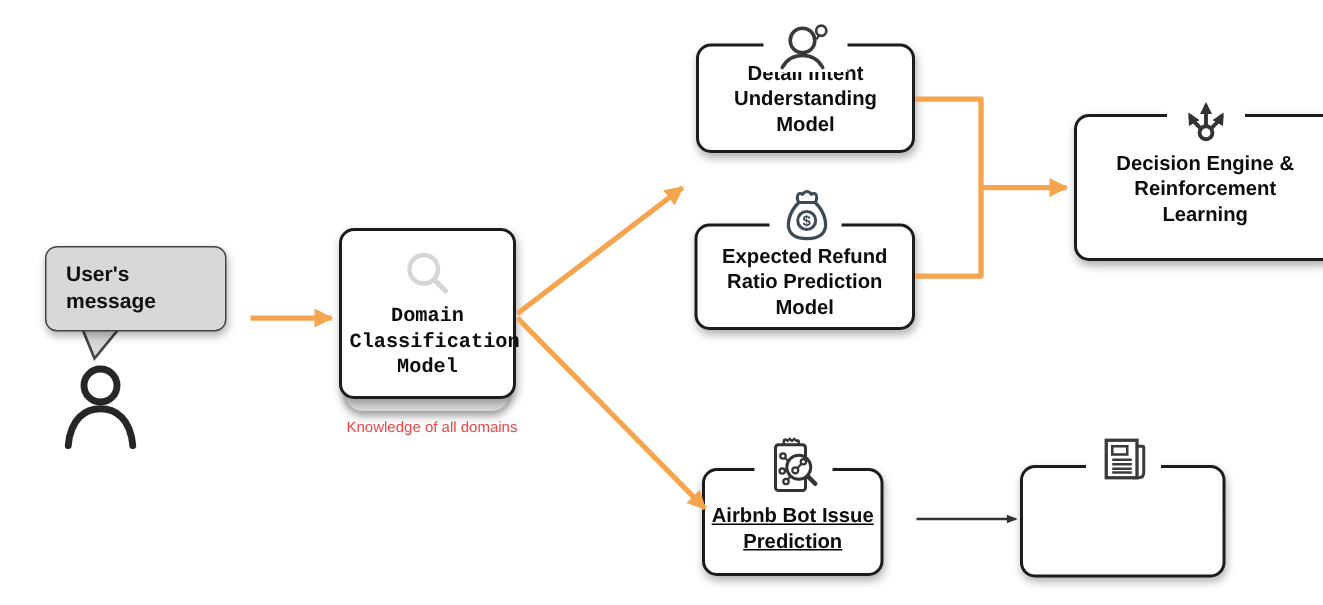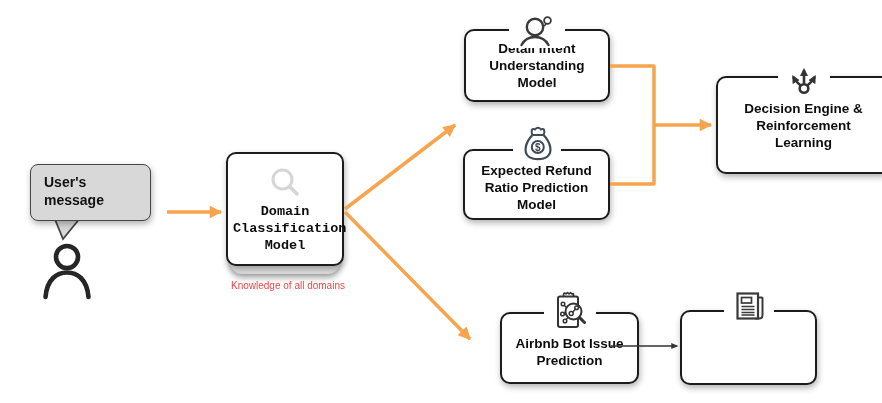--- a/index.html
+++ b/index.html
@@ -43,21 +43,21 @@
   #domain-note{
     position:absolute;left:231px;top:277px;width:118px;font-size:10px;line-height:17px;
     color:#ef4444;z-index:2;
   }
   #detail-box{left:464px;top:29px;width:146px;height:73px;}
   #detail-box .label{width:132px;}
   #refund-box{left:463px;top:149px;width:147px;height:71px;padding-top:6px;}
   #refund-box .label{width:133px;}
   #decision-box{left:716px;top:76px;width:175px;height:98px;}
   #decision-box .label{width:130px;}
-  #airbnb-box{left:500px;top:312px;width:139px;height:72px;padding-top:8px;}
+  #airbnb-box{left:468px;top:312px;width:121px;height:72px;padding-top:8px;text-decoration:underline;}
   #airbnb-box .label{width:123px;}
   #help-box{left:680px;top:310px;width:137px;height:75px;padding-top:10px;}
   #help-box .label{width:123px;}
 </style>
 </head>
 <body>
 
 <div id="canvas">
 
   <svg width="0" height="0" style="position:absolute" aria-hidden="true">

